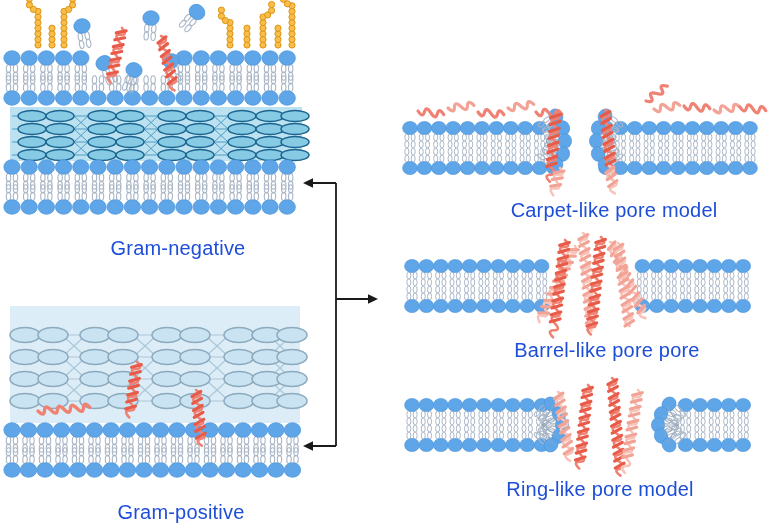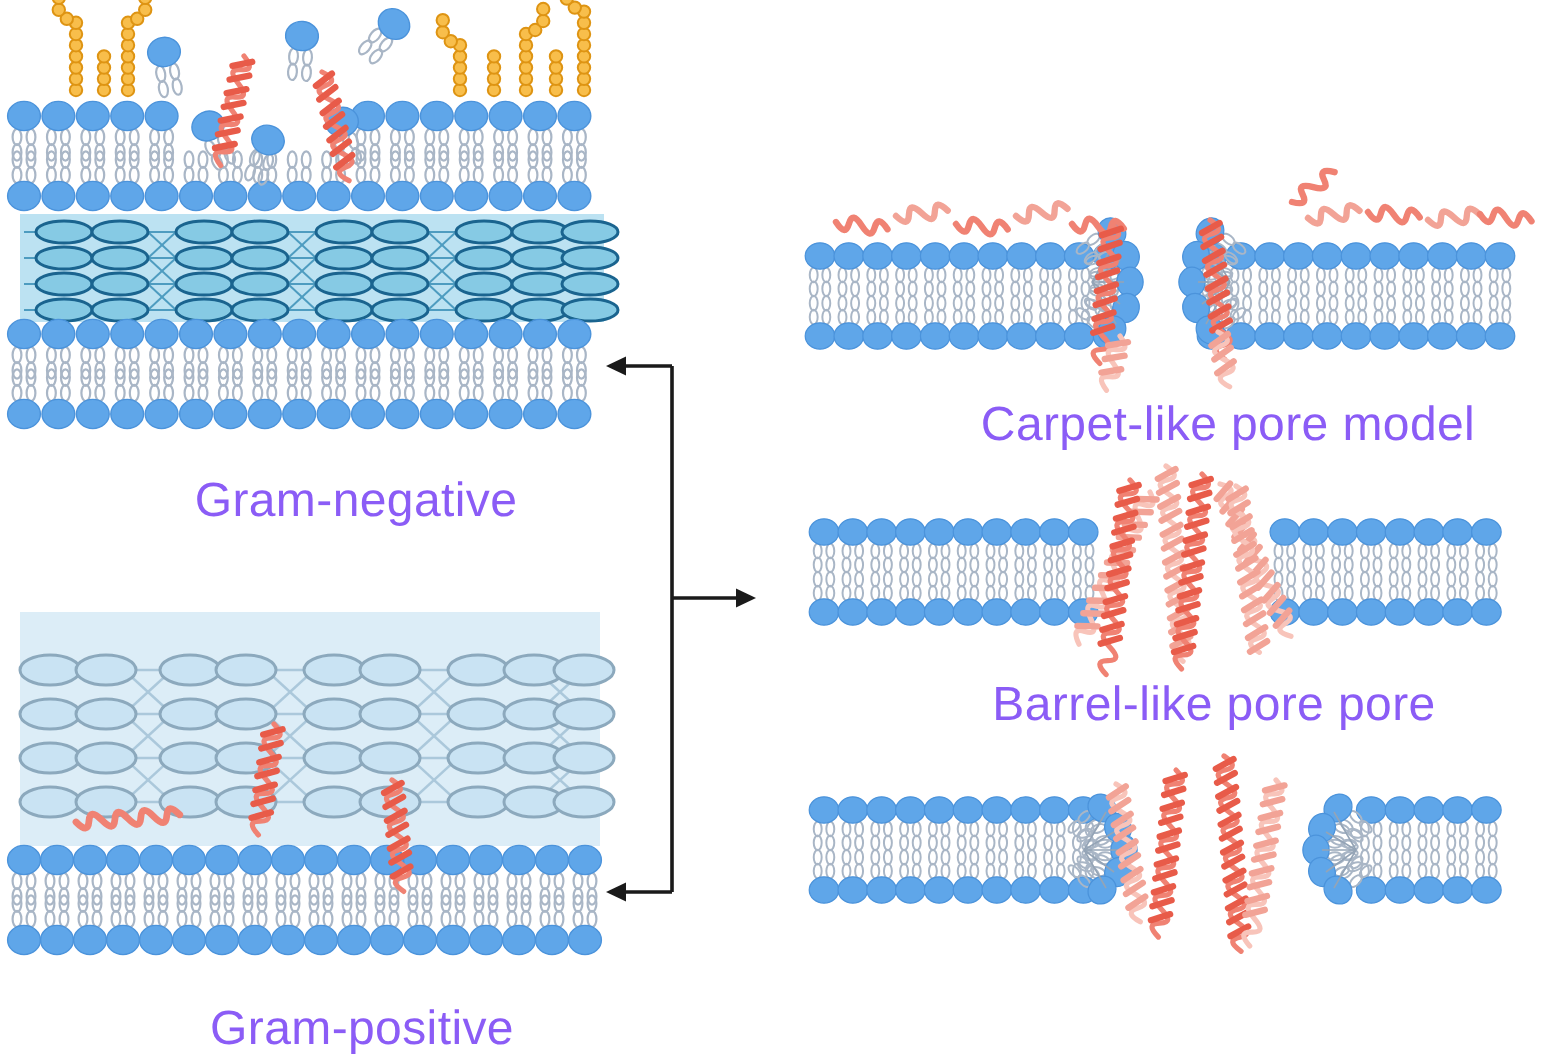--- a/index.html
+++ b/index.html
@@ -1,19 +1,19 @@
 <!DOCTYPE html>
 <html><head>
 <meta charset="utf-8">
 <style>
   html,body{margin:0;padding:0;background:#ffffff;}
   #stage{position:relative;width:775px;height:528px;background:#ffffff;overflow:hidden;
          font-family:"Liberation Sans",sans-serif;}
   #diagram{position:absolute;left:0;top:0;}
-  .cap{position:absolute;transform:translateX(-50%);font-size:24px;color:#8b5cf6;
+  .cap{position:absolute;transform:translateX(-50%);font-size:20px;color:#1d4ed8;
        white-space:nowrap;letter-spacing:.2px;}
 </style>
 </head>
 <body>
 
 <div id="stage">
   <svg id="diagram" width="775" height="528" viewBox="0 0 775 528">
       <g>
         <g>
           <rect x="10" y="107" width="292" height="54" fill="#BCE2F2"></rect>
@@ -2136,13 +2136,14 @@
         <polygon points="303,183 313,178.3 313,187.7" fill="#1A1A1A"></polygon>
         <polygon points="303,446 313,441.3 313,450.7" fill="#1A1A1A"></polygon>
         <polygon points="378,299 368,294.3 368,303.7" fill="#1A1A1A"></polygon>
       </g>
     </svg>
 
   <div class="cap" style="left:178px;top:237px">Gram-negative</div>
   <div class="cap" style="left:181px;top:501px">Gram-positive</div>
   <div class="cap" style="left:614px;top:199px">Carpet-like pore model</div>
   <div class="cap" style="left:607px;top:339px">Barrel-like pore pore</div>
+  <div class="cap" style="left:600px;top:478px">Ring-like pore model</div>
 </div>
 
 </body></html>

